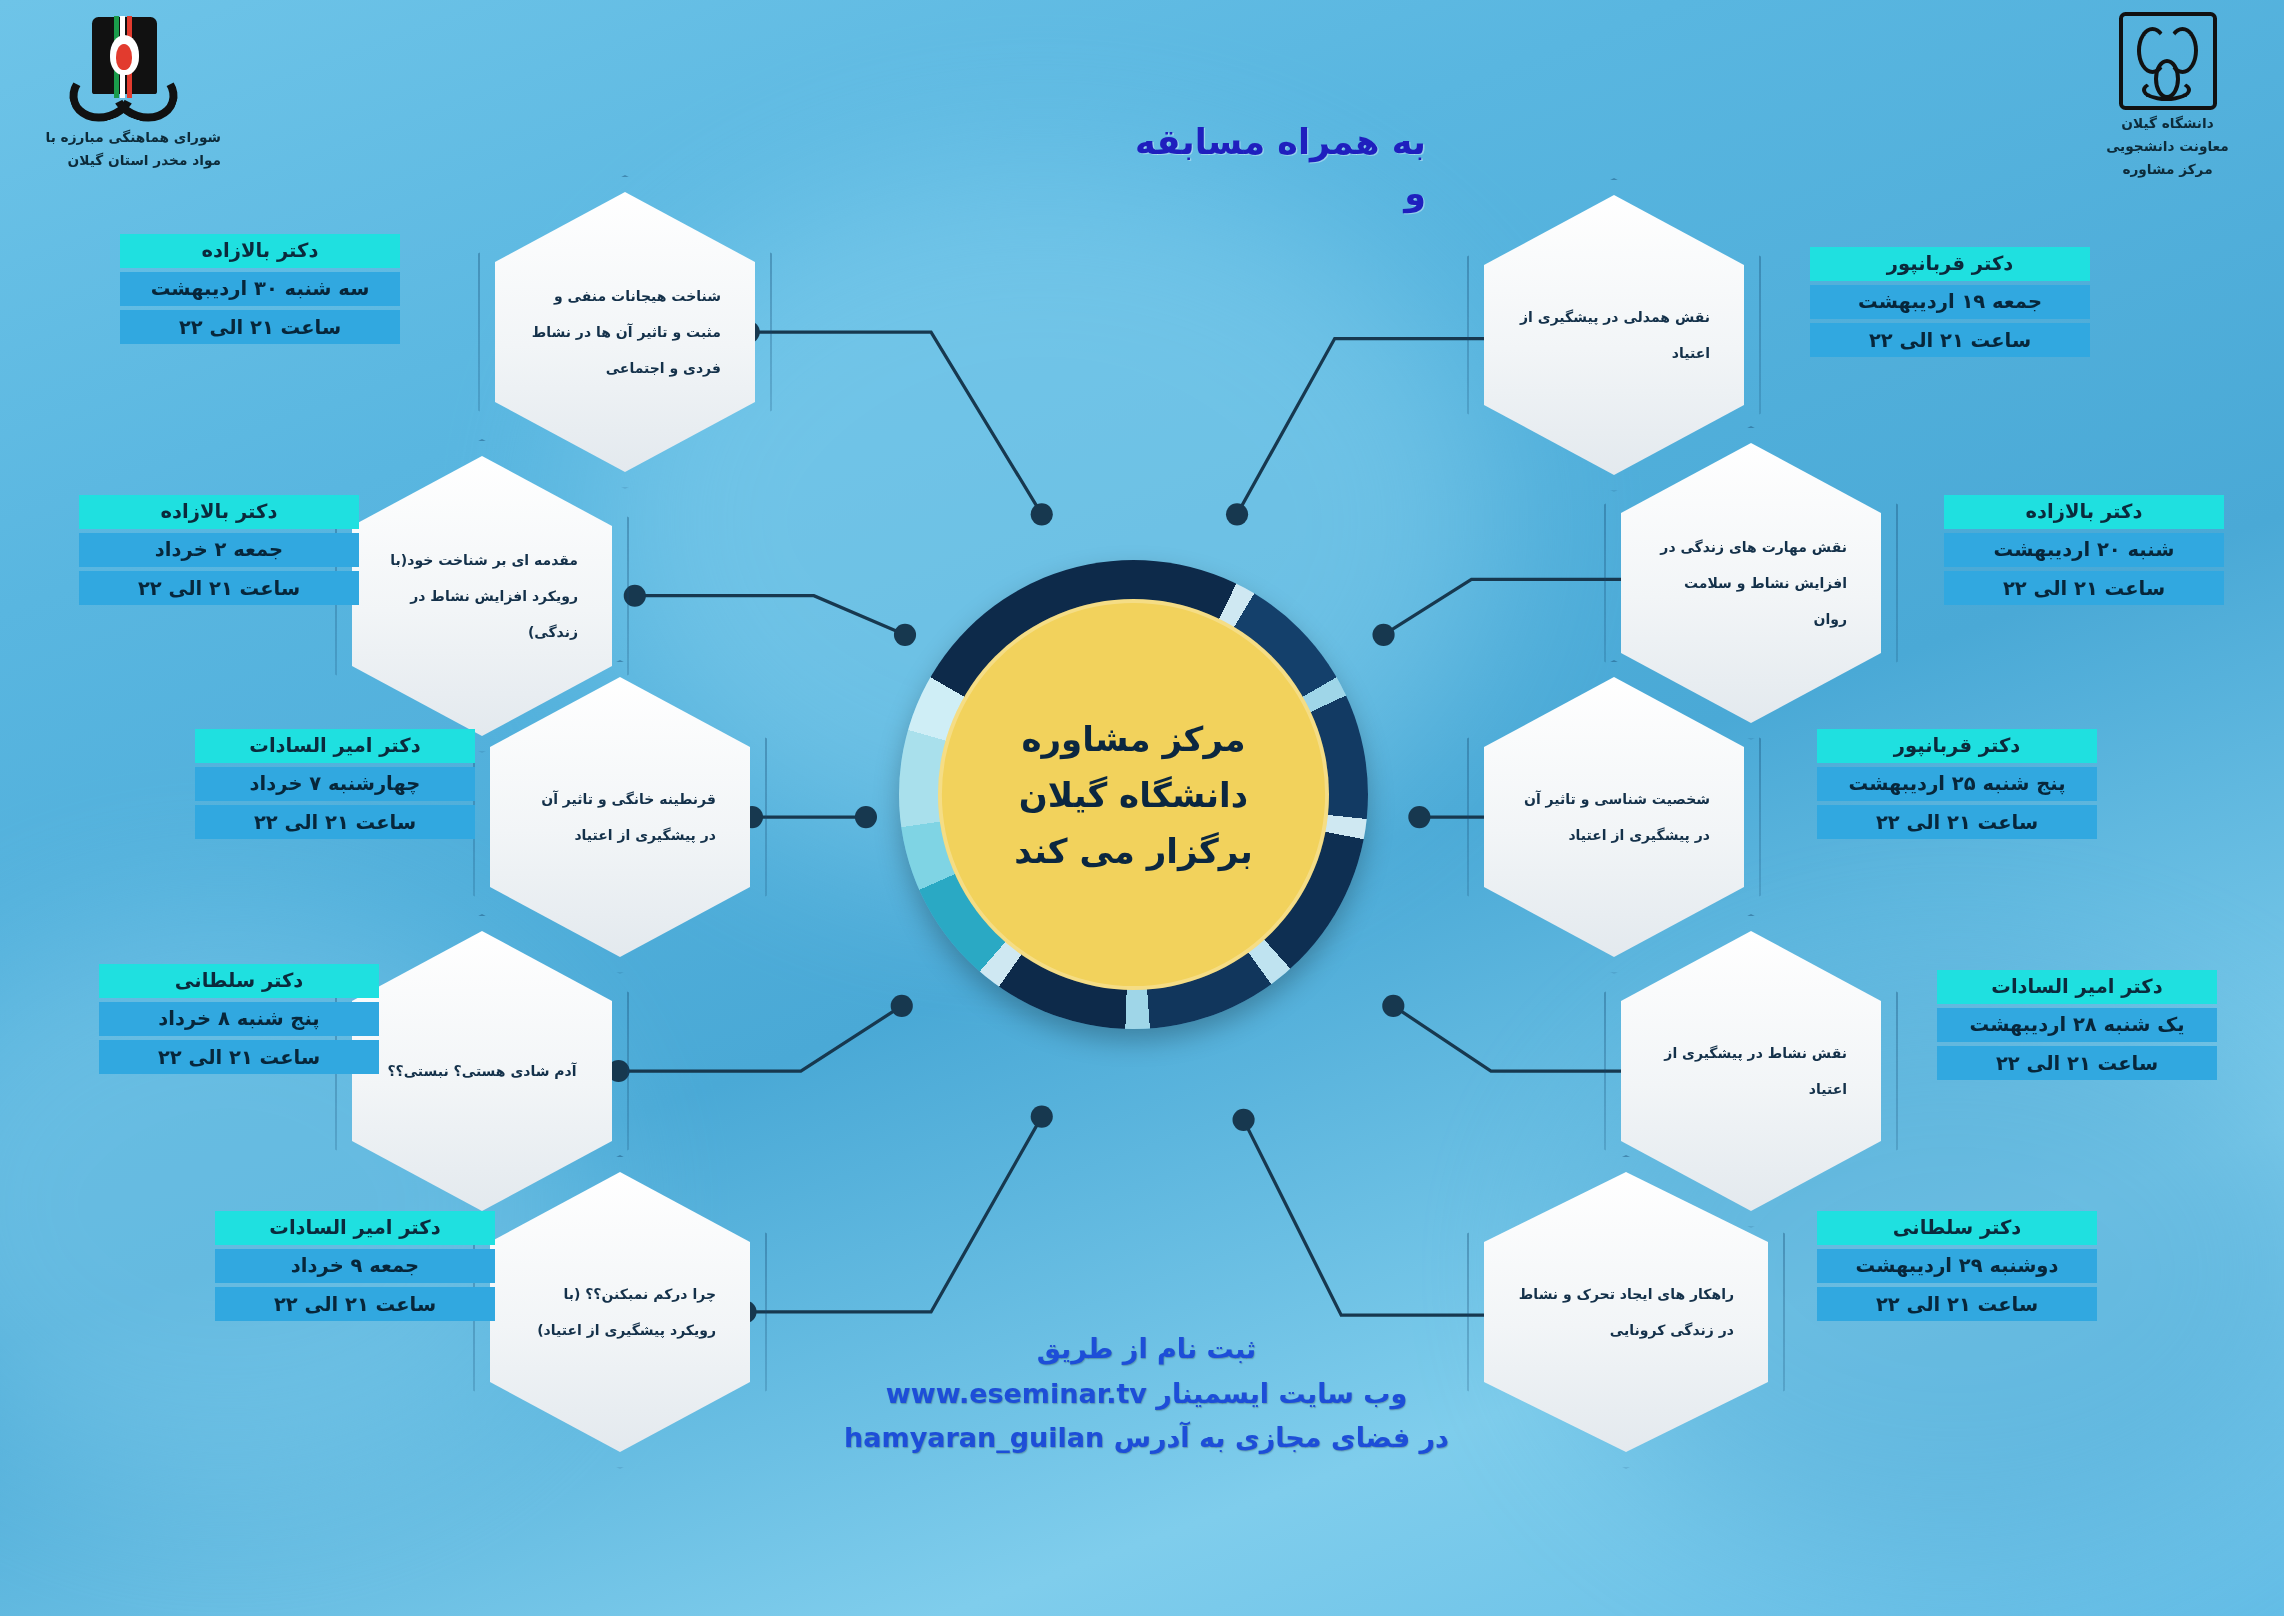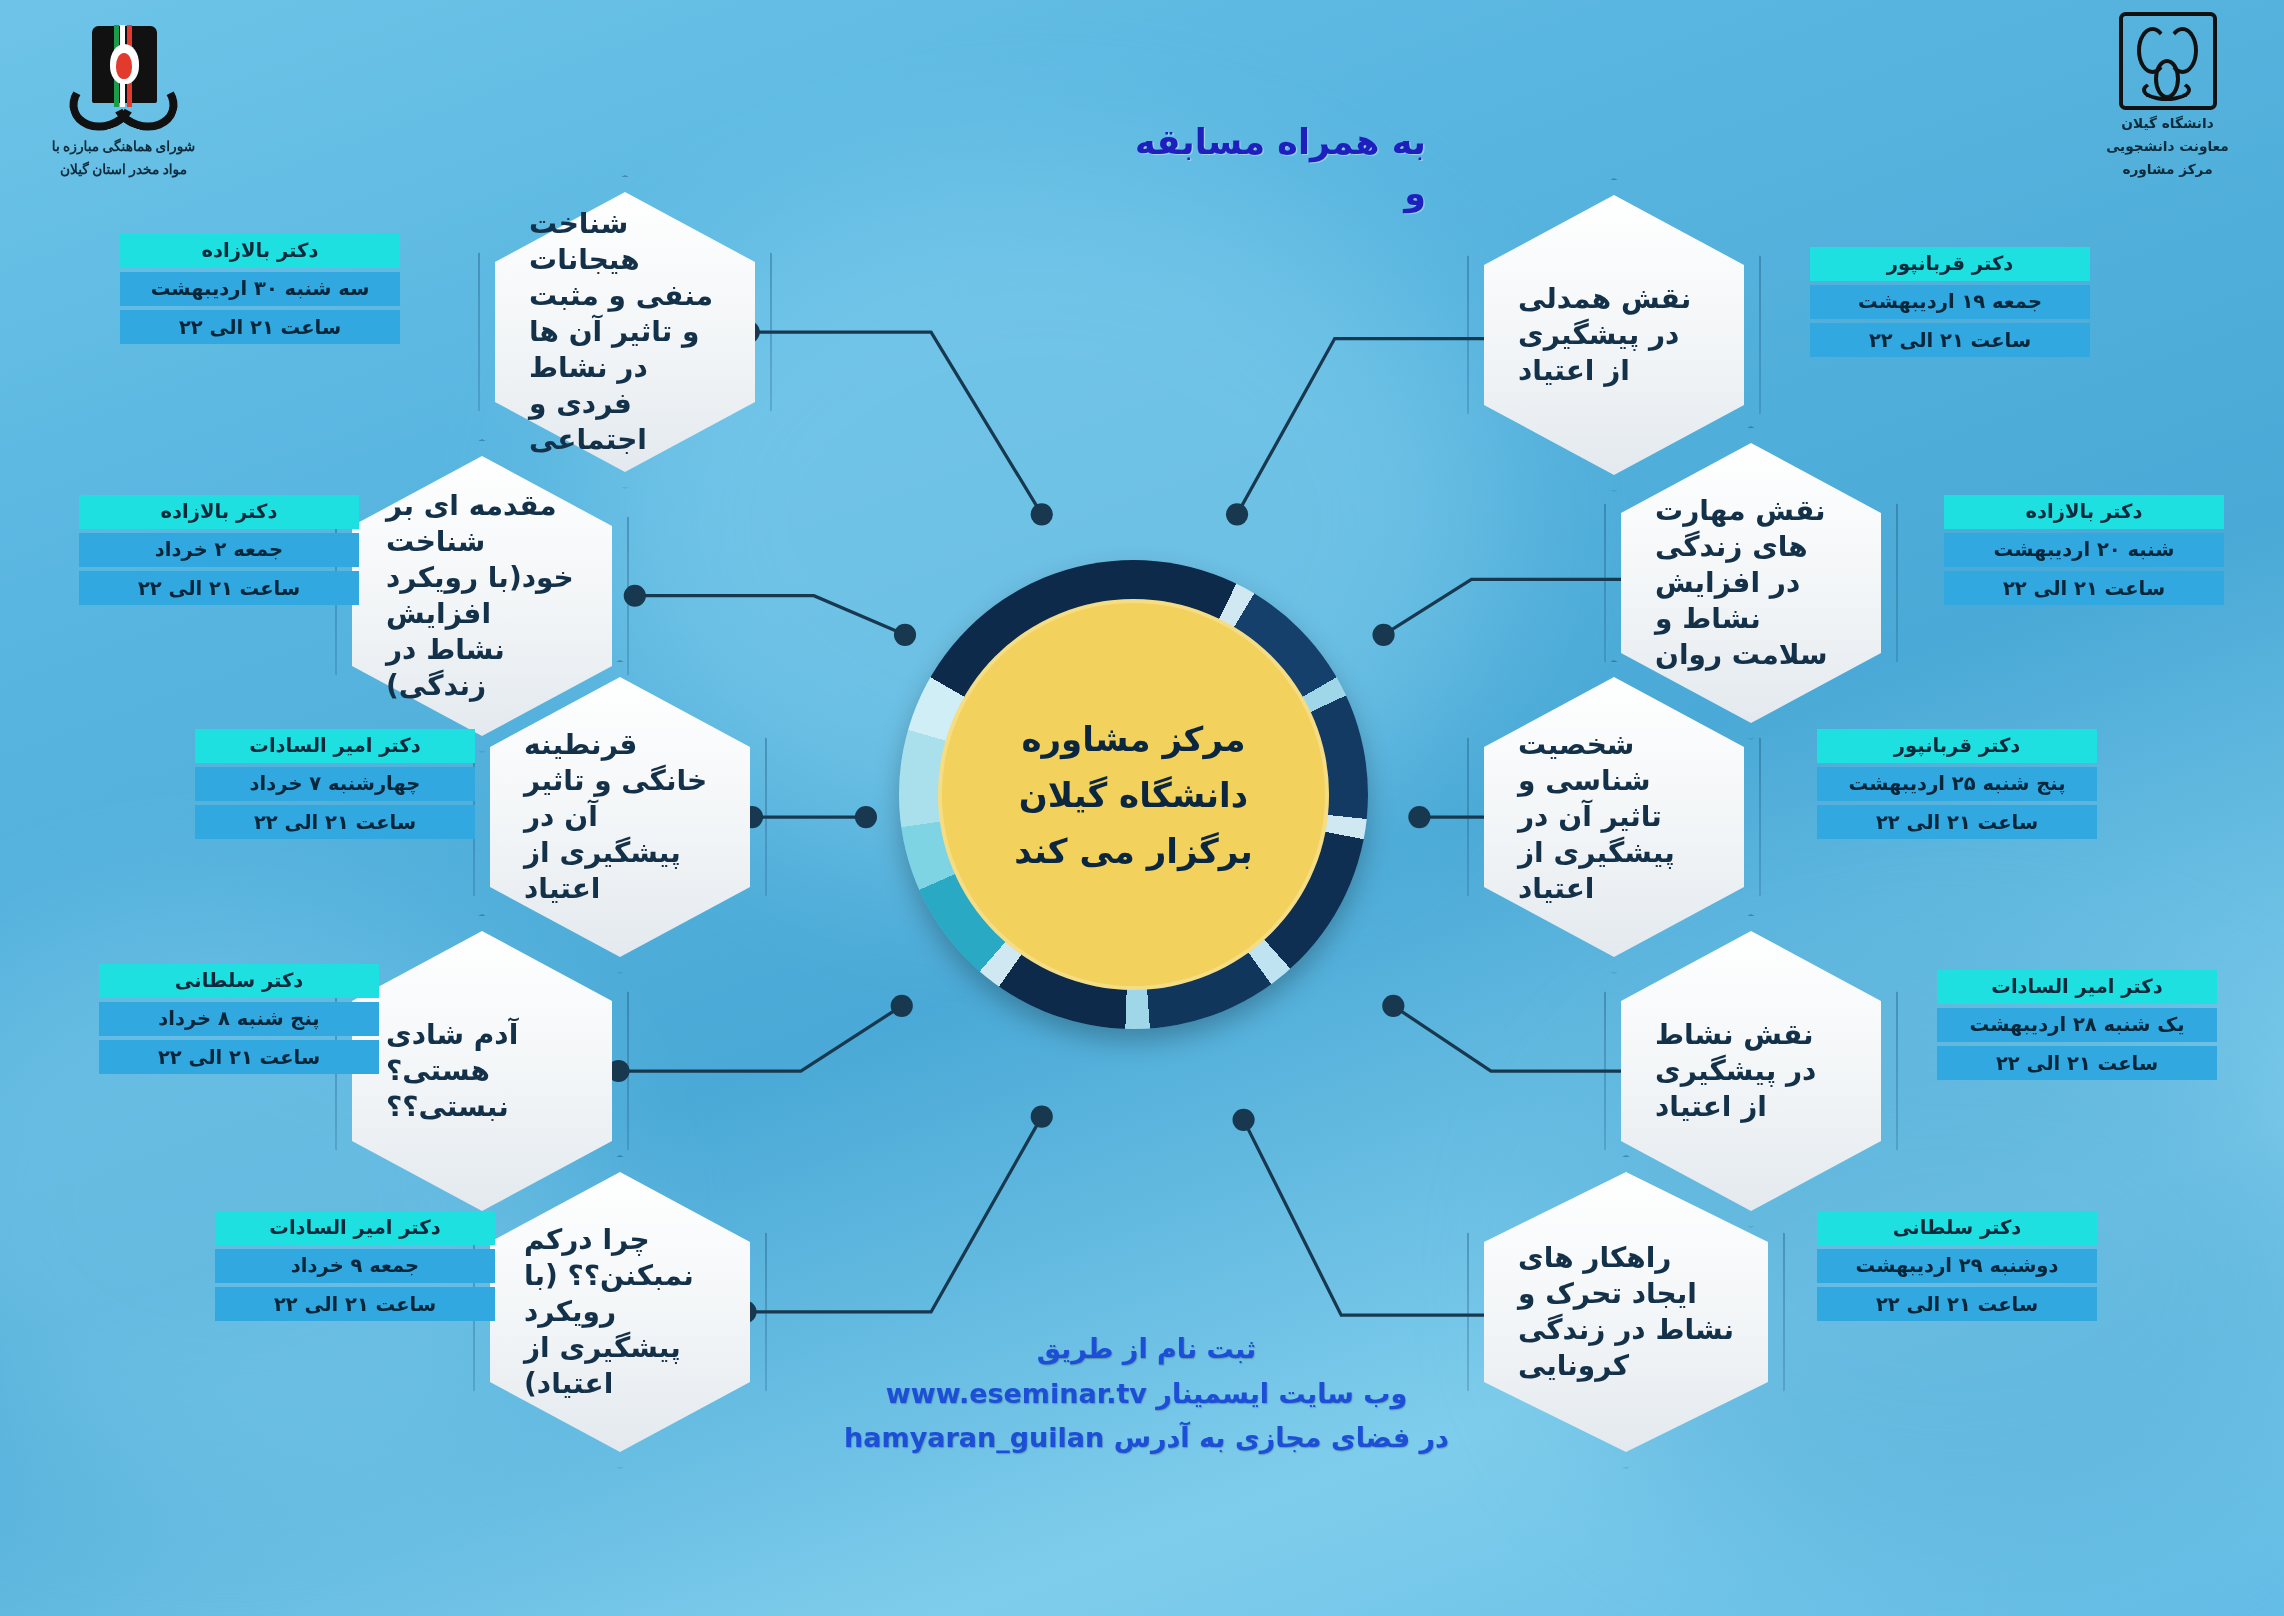--- a/index.html
+++ b/index.html
@@ -9,21 +9,21 @@
     font-family:"DejaVu Sans","Liberation Sans",sans-serif;
     background:linear-gradient(160deg,#6ec4e8 0%,#59b6e0 25%,#4aa9d6 55%,#7fcdec 80%,#64bde6 100%);
   }
   
   .bg-blob{position:absolute;border-radius:50%;filter:blur(78px);opacity:.45;pointer-events:none;}
   .blob1{width:912px;height:716px;left:586px;top:163px;background:#8fd7f2;}
   .blob2{width:716px;height:586px;left:-130px;top:912px;background:#86d0ee;}
   .blob3{width:781px;height:586px;left:1563px;top:977px;background:#4fa8d4;}
 
   
-  .logo-left{position:absolute;left:26px;top:22px;width:195px;text-align:center;font-family:Liberation Serif, serif;}
+  .logo-left{position:absolute;left:26px;top:13px;width:195px;}
   .logo-right{position:absolute;left:2070px;top:11.7px;width:195px;text-align:center;}
   .logo-caption{font-size:13.7px;line-height:19.5px;color:#0d2b3a;font-weight:bold;margin-top:3.9px;}
 
   
   .emblem{width:114px;height:111px;margin:0 auto;position:relative;}
   .emblem .body{position:absolute;left:25px;top:3.9px;width:65px;height:77px;background:#111;border-radius:6.5px 6.5px 2.6px 2.6px;}
   .emblem .flame{position:absolute;left:43px;top:22px;width:29px;height:40px;background:#fff;border-radius:50% 50% 45% 45%;}
   .emblem .flame:after{content:"";position:absolute;left:6.5px;top:9px;width:15.6px;height:26px;background:#e23b2e;border-radius:50% 50% 45% 45%;}
   .emblem .stripe{position:absolute;left:55px;top:2.6px;width:5.2px;height:82px;}
   .emblem .s1{background:#1a9c4b;left:47px;}
@@ -79,22 +79,22 @@
   .hex .shape{position:absolute;inset:0;background:linear-gradient(180deg,#ffffff 0%,#f2f5f7 55%,#e3e9ee 100%);
     clip-path:polygon(50% 0%,100% 25%,100% 75%,50% 100%,0% 75%,0% 25%);
     box-shadow:0 10.4px 22px rgba(0,0,0,.22);}
   .hex .outline{position:absolute;left:-17px;top:-17px;right:-17px;bottom:-17px;
     clip-path:polygon(50% 0%,100% 25%,100% 75%,50% 100%,0% 75%,0% 25%);
     background:linear-gradient(180deg,rgba(20,70,110,.55),rgba(20,70,110,.18));
     -webkit-mask:
       linear-gradient(#000 0 0) content-box,
       linear-gradient(#000 0 0);
     -webkit-mask-composite:xor;mask-composite:exclude;padding:2px;opacity:.75;}
-  .hex .txt{position:absolute;inset:0;display:flex;align-items:center;justify-content:center;text-align:left;
-    color:#14314a;font-size:28px;line-height:36px;font-weight:600;padding:0 34px;box-sizing:border-box;}
+  .hex .txt{position:absolute;inset:0;display:flex;align-items:center;justify-content:center;text-align:right;
+    color:#14314a;font-size:14px;line-height:36px;font-weight:600;padding:0 34px;box-sizing:border-box;}
 
   
   .chips{position:absolute;width:280px;text-align:center;}
   .chip{display:block;margin:0 0 4.6px 0;font-size:19.5px;line-height:31px;font-weight:bold;color:#0b2a3c;
     padding:1.3px 9px;box-sizing:border-box;}
   .chip.name{background:#1fe0e0;}
   .chip.date{background:#31a8e0;color:#07263a;}
   .chip.time{background:#31a8e0;color:#07263a;}
 
   

